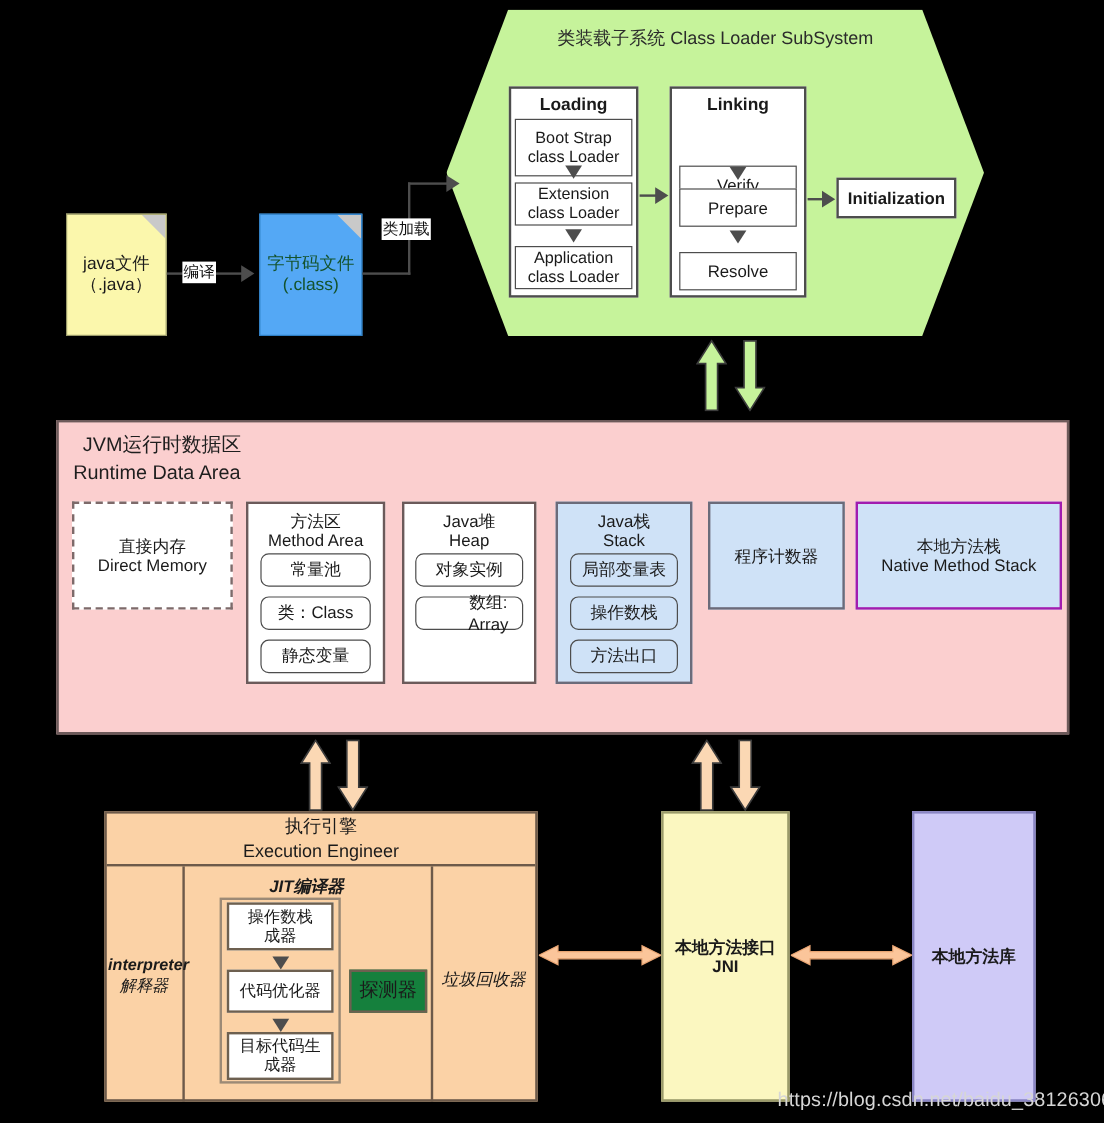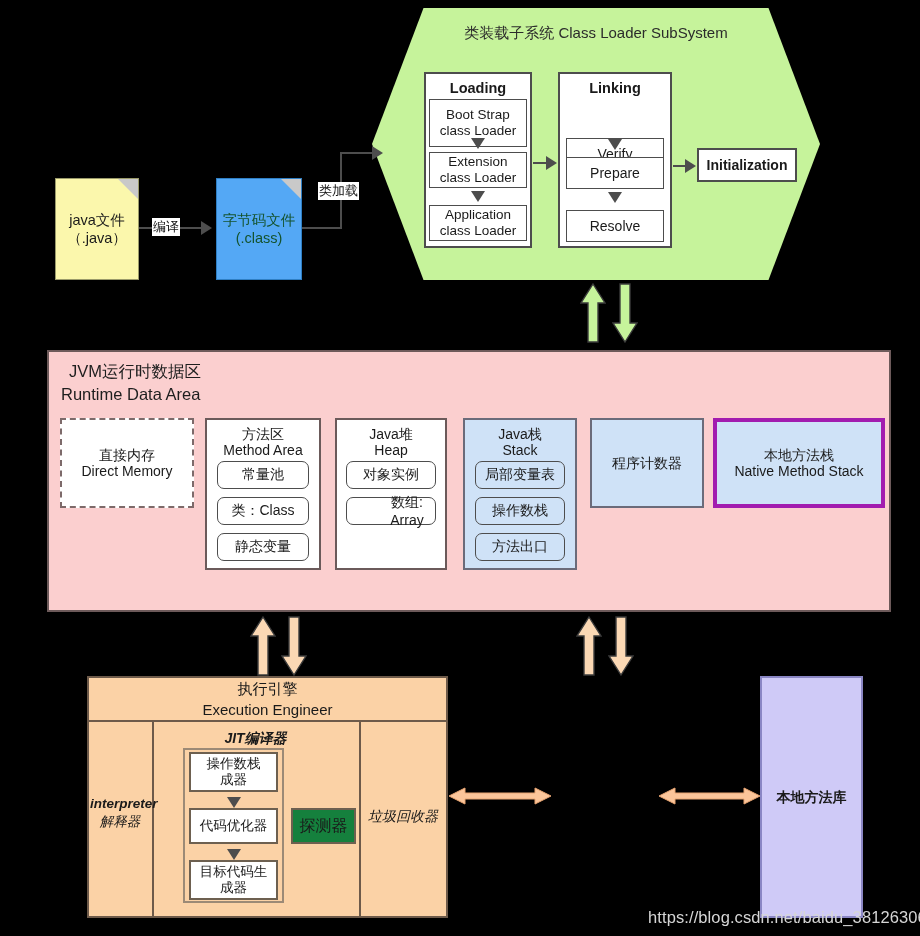--- a/index.html
+++ b/index.html
@@ -266,21 +266,21 @@
     <span>操作数栈</span>
   </div>
   <div class="inner-pill" style="position:absolute; left:475px; top:533px; width:90px; height:28px; background:#cfe2f7;">
     <span>方法出口</span>
   </div>
 
   <div class="box blue" style="left:590px; top:418px; width:114px; height:90px; border:2px solid #6b6b7a; font-size:14px;">
     <span class="l1">程序计数器</span>
   </div>
 
-  <div class="box blue" style="left:713px; top:418px; width:172px; height:90px; border:4px solid #a21caf; font-size:14px;">
+  <div class="box blue" style="left:713px; top:418px; width:172px; height:90px; border:2px solid #a21caf; font-size:14px;">
     <span class="l1">本地方法栈</span>
     <span class="l2">Native Method Stack</span>
   </div>
 
   <div class="bigUp" style="left:250px; top:616px; width:26px; height:60px;">
     <svg width="26" height="60" viewBox="0 0 26 60">
         <polygon points="13,1 25,20 18,20 18,59 8,59 8,20 1,20" fill="#fbd8b4" stroke="#3b3b3b" stroke-width="1.4"></polygon>
       </svg>
   </div>
   <div class="bigDn" style="left:281px; top:616px; width:26px; height:60px;">
@@ -335,20 +335,24 @@
   </div>
 
   <div class="box" style="left:291px; top:808px; width:65px; height:36px; border:2px solid #6d6050; background:#15803d; font-size:16px;">
     <span>探测器</span>
   </div>
 
   <div class="abs" style="left:360px; top:808px; width:86px; text-align:center; font-size:14px;">
     <span>垃圾回收器</span>
   </div>
 
+  <div class="box" style="left:551px; top:676px; width:107px; height:242px; background:#fbf7c0; border:2px solid #9a9a6a; font-size:14px; font-weight:bold;">
+    <span class="l1">本地方法接口</span>
+    <span class="l2">JNI</span>
+  </div>
 
   <div class="box" style="left:760px; top:676px; width:103px; height:242px; background:#cfcaf7; border:2px solid #8a86c4; font-size:14px; font-weight:bold;">
     <span class="l1">本地方法库</span>
   </div>
 
   <div class="hArrowBi" style="left:449px; top:786px;">
     <svg width="102" height="20" viewBox="0 0 102 20">
       <polygon points="0,10 16,2 16,7 86,7 86,2 102,10 86,18 86,13 16,13 16,18" fill="#fbc59a" stroke="#e8a472" stroke-width="1"></polygon>
     </svg>
   </div>

